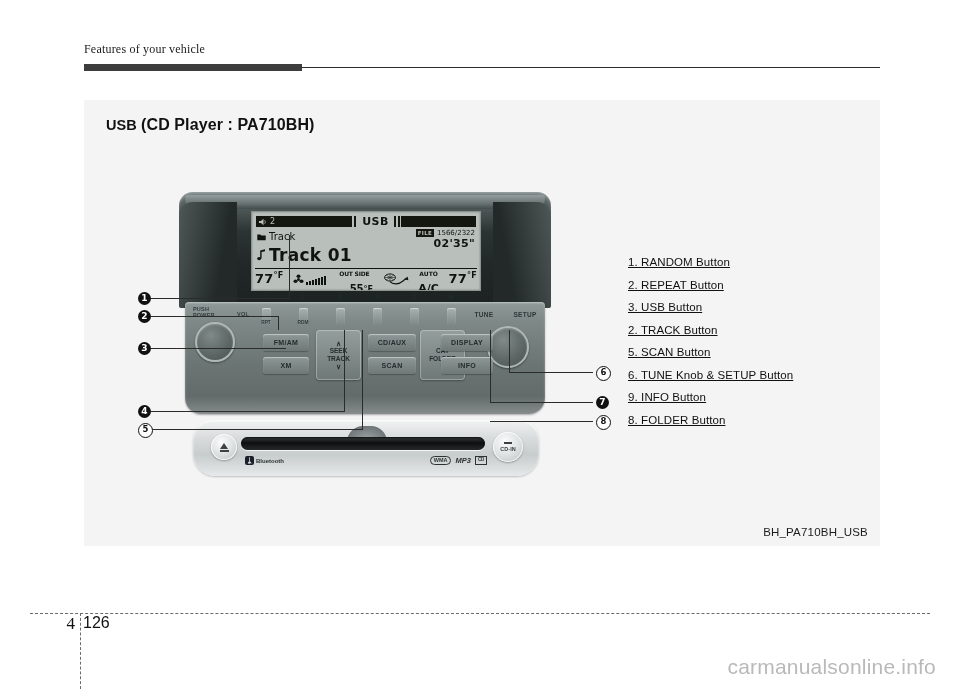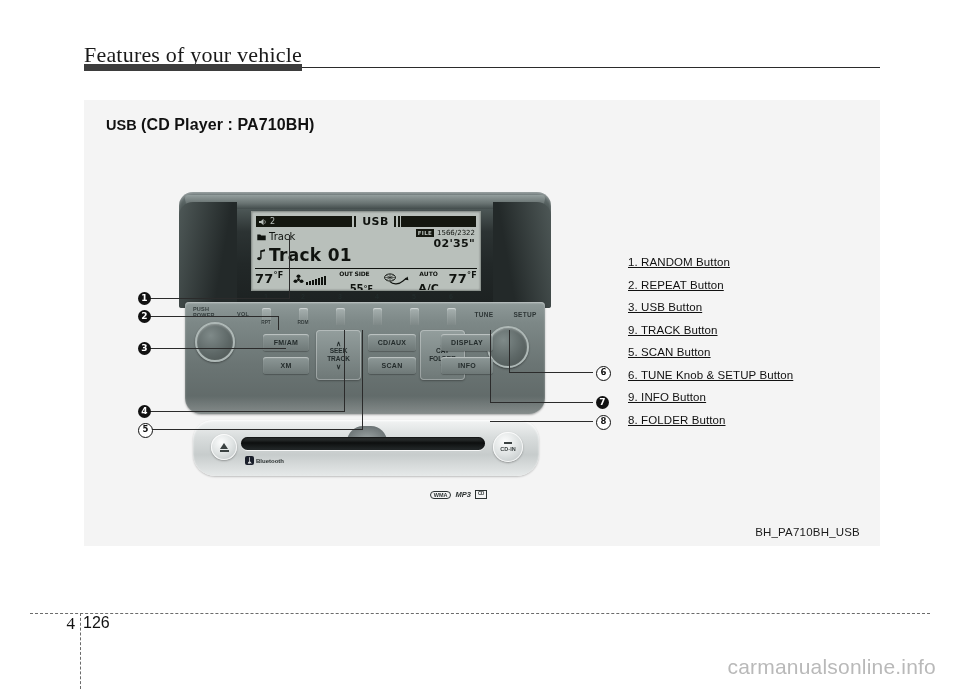--- a/index.html
+++ b/index.html
@@ -17,21 +17,21 @@
 
   
   .page-header {
     position: absolute;
     left: 84px;
     top: 42px;
     width: 796px;
   }
   .page-header .title {
     font-family: "Liberation Serif", serif;
-    font-size: 22px;
+    font-size: 12px;
     color: #1a1a1a;
     letter-spacing: 0.2px;
     padding-bottom: 3px;
   }
   .header-rule {
     position: absolute;
     left: 84px;
     top: 67px;
     width: 796px;
     height: 1px;
@@ -62,21 +62,21 @@
     font-size: 14.5px;
     font-weight: bold;
     color: #111;
     letter-spacing: 0.1px;
   }
   .panel-title .sub {
     font-size: 16px;
   }
   .panel-caption {
     position: absolute;
-    right: 20px;
+    right: 12px;
     bottom: 8px;
     font-size: 11.5px;
     color: #1b1b1b;
     letter-spacing: 0.2px;
   }
 
   
   .unit {
     position: absolute;
     left: 95px;
@@ -417,22 +417,22 @@
     border-radius: 2px;
     color: #fff;
     font-size: 7px;
     line-height: 9px;
     text-align: center;
     font-weight: bold;
   }
   .fmt-logos {
     position: absolute;
     right: 52px; top: 0;
-    display: flex; align-items: center; gap: 4px;
-    font-size: 7.5px; font-weight: bold; font-style: italic; color: #2c3232; margin-top: 34px;
+    display: flex; gap: 4px;
+    font-size: 7.5px; font-weight: bold; font-style: italic; color: #2c3232;
   }
   .wma-badge {
     border: 1px solid #2c3232;
     border-radius: 6px;
     font-size: 5.5px;
     padding: 0 3px;
     font-style: normal;
   }
   .cd-badge {
     border: 1px solid #2c3232;
@@ -750,21 +750,21 @@
   <div class="callout hollow" style="left:512px; top:315px;">8</div>
 
   <div class="panel-caption">BH_PA710BH_USB</div>
 </div>
 
 <div class="legend">
   <ul>
     <li>1. RANDOM Button</li>
     <li>2. REPEAT Button</li>
     <li>3. USB Button</li>
-    <li>9. TRACK Button</li>
+    <li>2. TRACK Button</li>
     <li>5. SCAN Button</li>
     <li>6. TUNE Knob &amp; SETUP Button</li>
     <li>9. INFO Button</li>
     <li>8. FOLDER Button</li>
   </ul>
 </div>
 
 <div class="crop-h"></div>
 <div class="crop-v"></div>
 <div class="chapter-num">4</div>

